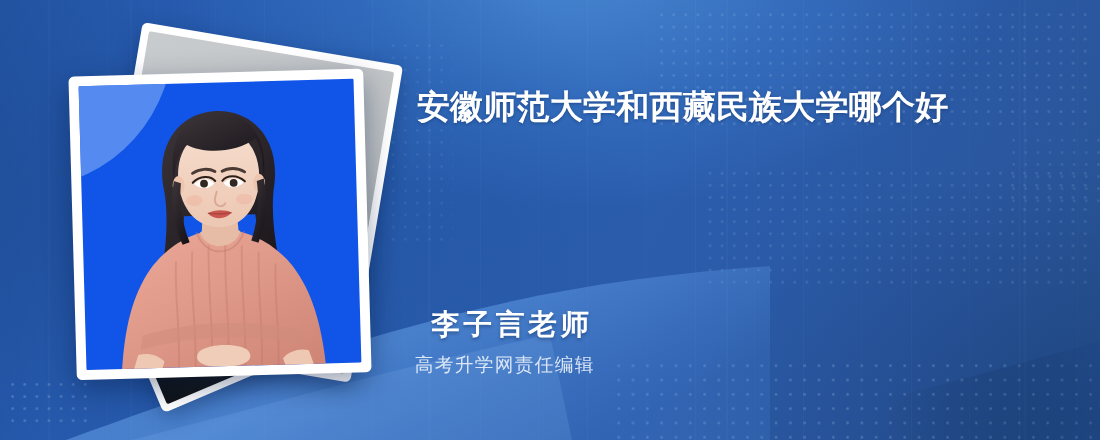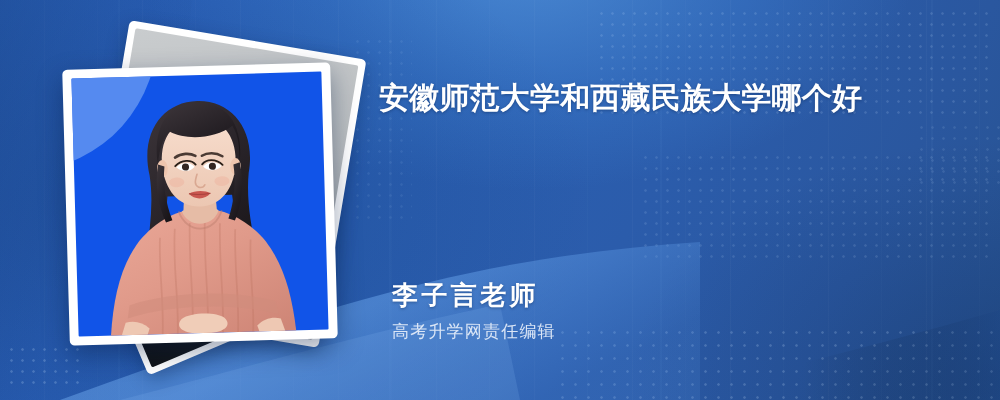--- a/index.html
+++ b/index.html
@@ -191,21 +191,21 @@
     left: 392px;
     top: 278px;
     color: #ffffff;
     font-size: 26px;
     font-weight: bold;
     letter-spacing: 3.4px;
     text-shadow: 0 1px 3px rgba(8,32,74,0.40);
   }
   .author-role {
     position: absolute;
-    left: 392px;
+    left: 377px;
     top: 320px;
     color: #e3ecf9;
     font-size: 17px;
     font-weight: normal;
     letter-spacing: 1.2px;
     opacity: 0.95;
   }
 </style>
 </head>
 <body>

